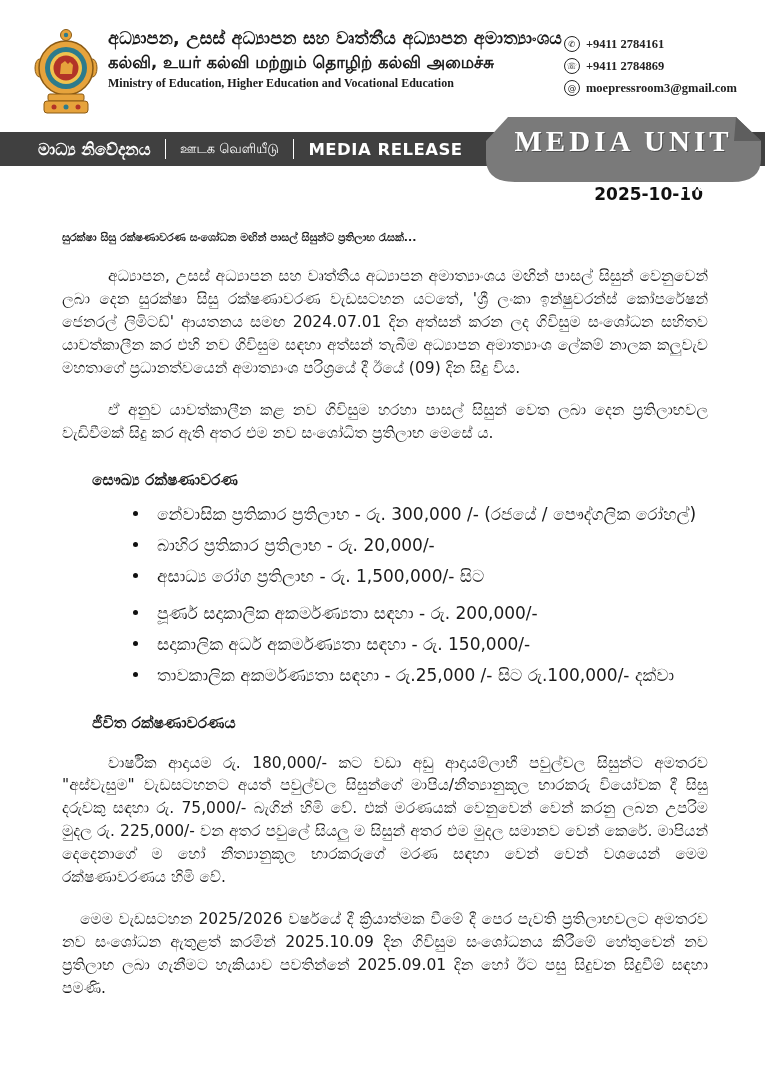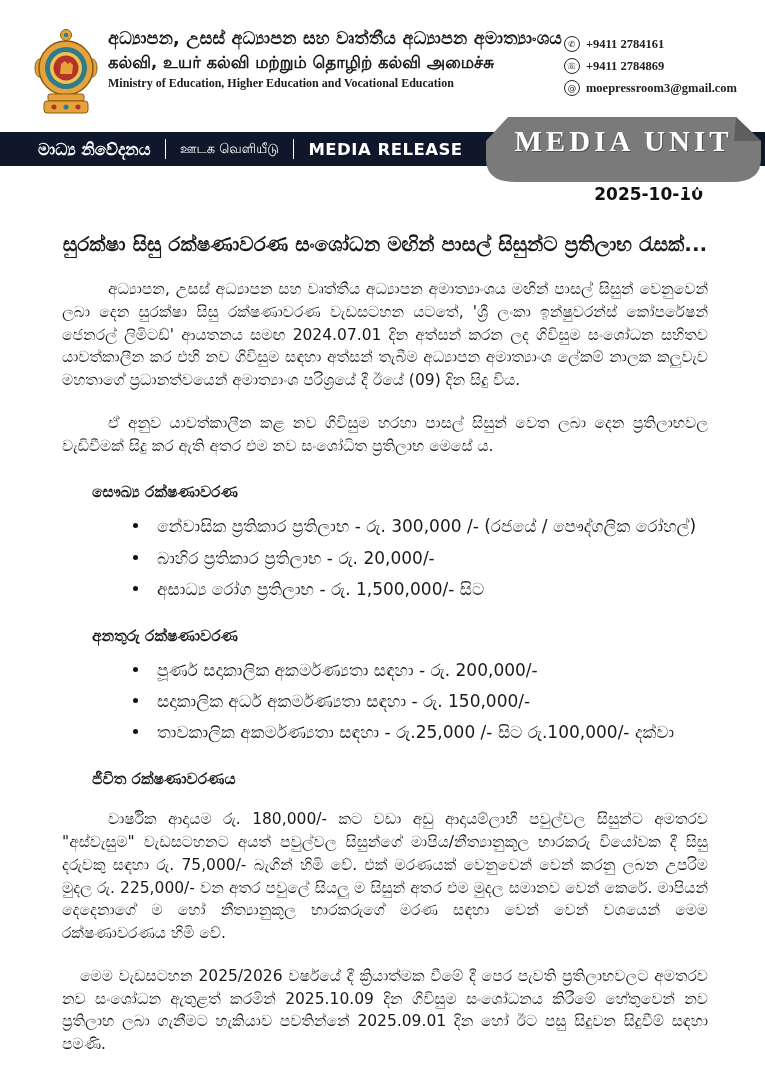--- a/index.html
+++ b/index.html
@@ -27,21 +27,21 @@
   .contact-row{display:flex;align-items:center;margin-bottom:6px;}
   .cicon{
     display:inline-flex;align-items:center;justify-content:center;
     width:14px;height:14px;border:1.3px solid #222;border-radius:50%;
     font-size:8.5px;line-height:1;margin-right:6px;font-family:"DejaVu Sans",sans-serif;font-weight:normal;
   }
   
   .banner-wrap{position:relative;margin-top:14px;height:34px;}
   .banner-bar{
     position:absolute;left:0;top:0;right:0;height:34px;
-    background:#0f172a;display:flex;align-items:center;padding-left:38px;
+    background:#404040;display:flex;align-items:center;padding-left:38px;
     color:#fff;
   }
   .banner-bar .b-si{font-size:16.5px;font-weight:bold;}
   .banner-bar .b-ta{font-size:13px;}
   .banner-bar .b-en{font-size:16.5px;font-weight:bold;letter-spacing:.5px;}
   .vdiv{width:1.5px;height:20px;background:#ffffff;margin:0 14px;}
   .media-tab{position:absolute;top:-15px;right:4px;width:275px;height:80px;}
   .media-tab svg{position:absolute;left:0;top:0;}
   .media-tab .mu-label{
     position:absolute;left:0;right:0;top:8px;text-align:center;
@@ -52,21 +52,21 @@
     position:absolute;right:16px;bottom:3px;
     font-size:11.5px;font-weight:bold;color:#ffffff;letter-spacing:.3px;
   }
   .date-row{
     margin-top:18px;padding-right:62px;text-align:right;
     font-size:17px;font-weight:600;color:#111;
   }
   
   .doc{padding:0 57px 0 62px;}
   .title{
-    text-align:center;font-size:20px;font-weight:bold;
+    font-size:11px;font-weight:bold;
     margin:26px 0 0 0;line-height:1.4;
   }
   .para{
     font-size:15.5px;line-height:1.47;text-align:justify;
     margin:20px 0 0 0;
   }
   .indent{text-indent:46px;}
   .indent-sm{text-indent:18px;}
   .sec-heading{
     font-size:15.5px;font-weight:bold;margin:26px 0 0 30px;
@@ -153,21 +153,20 @@
     <p class="para indent">අධ්‍යාපන, උසස් අධ්‍යාපන සහ වෘත්තීය අධ්‍යාපන අමාත්‍යාංශය මඟින් පාසල් සිසුන් වෙනුවෙන් ලබා දෙන සුරක්ෂා සිසු රක්ෂණාවරණ වැඩසටහන යටතේ, 'ශ්‍රී ලංකා ඉන්ෂුවරන්ස් කෝපරේෂන් ජෙනරල් ලිමිටඩ්' ආයතනය සමඟ 2024.07.01 දින අත්සන් කරන ලද ගිවිසුම සංශෝධන සහිතව යාවත්කාලීන කර එහි නව ගිවිසුම සඳහා අත්සන් තැබීම අධ්‍යාපන අමාත්‍යාංශ ලේකම් නාලක කලුවැව මහතාගේ ප්‍රධානත්වයෙන් අමාත්‍යාංශ පරිශ්‍රයේ දී ඊයේ (09) දින සිදු විය.</p>
     <p class="para indent">ඒ අනුව යාවත්කාලීන කළ නව ගිවිසුම හරහා පාසල් සිසුන් වෙත ලබා දෙන ප්‍රතිලාභවල වැඩිවීමක් සිදු කර ඇති අතර එම නව සංශෝධිත ප්‍රතිලාභ මෙසේ ය.</p>
 
     <h2 class="sec-heading">සෞඛ්‍ය රක්ෂණාවරණ</h2>
     <ul class="benefits">
       <li>නේවාසික ප්‍රතිකාර ප්‍රතිලාභ - රු. 300,000 /- (රජයේ / පෞද්ගලික රෝහල්)</li>
       <li>බාහිර ප්‍රතිකාර ප්‍රතිලාභ - රු. 20,000/-</li>
       <li>අසාධ්‍ය රෝග ප්‍රතිලාභ - රු. 1,500,000/- සිට</li>
     </ul>
 
-    <h2 class="sec-heading">අනතුරු රක්ෂණාවරණ</h2>
     <ul class="benefits">
       <li>පූර්ණ සදාකාලික අකර්මණ්‍යතා සඳහා - රු. 200,000/-</li>
       <li>සදාකාලික අර්ධ අකර්මණ්‍යතා සඳහා - රු. 150,000/-</li>
       <li>තාවකාලික අකර්මණ්‍යතා සඳහා - රු.25,000 /- සිට රු.100,000/- දක්වා</li>
     </ul>
 
     <h2 class="sec-heading">ජීවිත රක්ෂණාවරණය</h2>
     <p class="para indent">වාර්ෂික ආදායම රු. 180,000/- කට වඩා අඩු ආදායම්ලාභී පවුල්වල සිසුන්ට අමතරව "අස්වැසුම" වැඩසටහනට අයත් පවුල්වල සිසුන්ගේ මාපිය/නීත්‍යානුකූල භාරකරු වියෝවක දී සිසු දරුවකු සඳහා රු. 75,000/- බැගින් හිමි වේ. එක් මරණයක් වෙනුවෙන් වෙන් කරනු ලබන උපරිම මුදල රු. 225,000/- වන අතර පවුලේ සියලු ම සිසුන් අතර එම මුදල සමානව වෙන් කෙරේ. මාපියන් දෙදෙනාගේ ම හෝ නීත්‍යානුකූල භාරකරුගේ මරණ සඳහා වෙන් වෙන් වශයෙන් මෙම රක්ෂණාවරණය හිමි වේ.</p>
 
     <p class="para indent-sm">මෙම වැඩසටහන 2025/2026 වර්ෂයේ දී ක්‍රියාත්මක වීමේ දී පෙර පැවති ප්‍රතිලාභවලට අමතරව නව සංශෝධන ඇතුළත් කරමින් 2025.10.09 දින ගිවිසුම සංශෝධනය කිරීමේ හේතුවෙන් නව ප්‍රතිලාභ ලබා ගැනීමට හැකියාව පවතින්නේ 2025.09.01 දින හෝ ඊට පසු සිදුවන සිදුවීම් සඳහා පමණි.</p>

